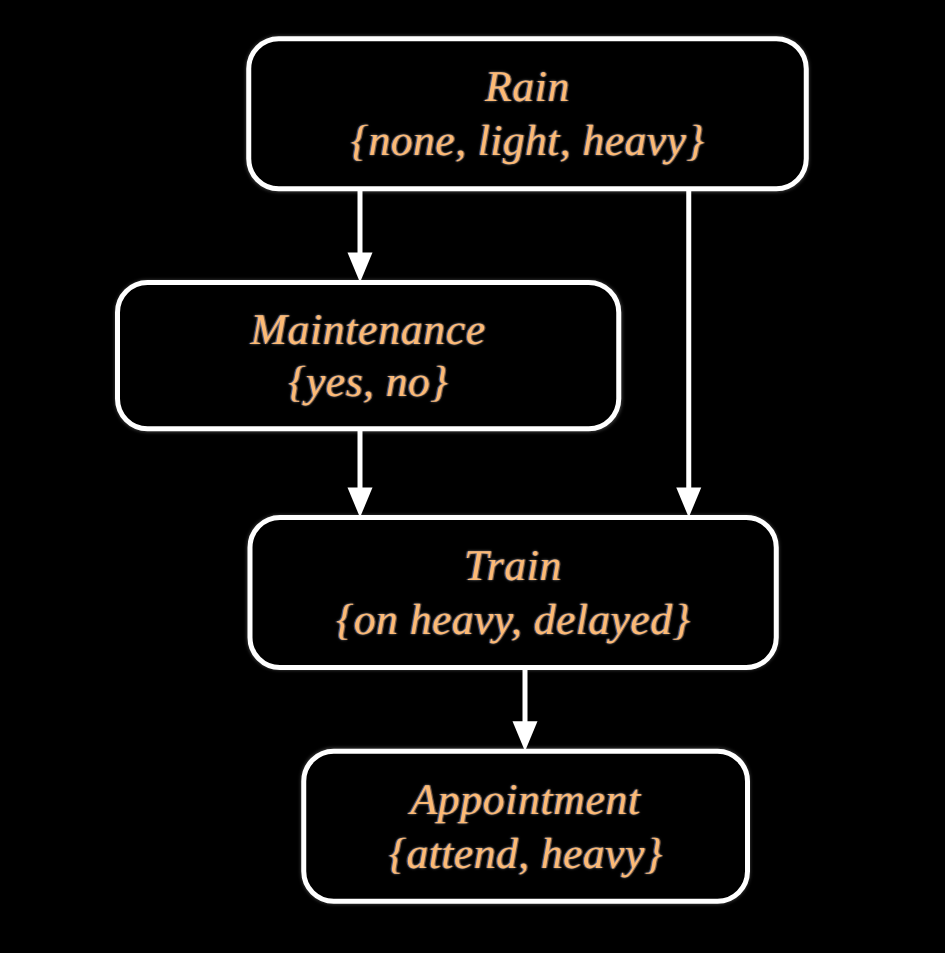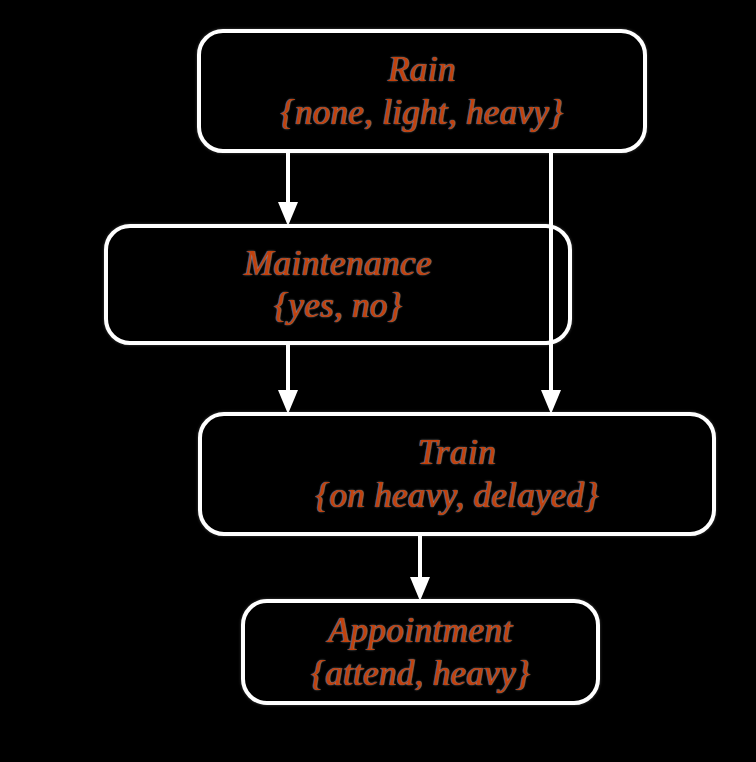--- a/index.html
+++ b/index.html
@@ -24,21 +24,21 @@
     position: absolute;
     box-sizing: border-box;
     background: #000000;
     border: 4px solid #ffffff;
     border-radius: 26px;
     display: flex;
     flex-direction: column;
     align-items: center;
     justify-content: center;
     text-align: center;
-    color: #c2410c;
+    color: #fdba74;
     font-style: italic;
     line-height: 1.18;
     text-shadow:
       -1px 0 rgba(120,160,255,0.40),
        1px 0 rgba(255,170,110,0.40),
        0 0 2px rgba(255,255,255,0.55);
     box-shadow: 0 0 3px rgba(255,255,255,0.28);
     user-select: none;
   }
   .node .node-name {
@@ -47,23 +47,23 @@
     white-space: nowrap;
   }
   .node .node-values {
     font-size: 35px;
     letter-spacing: 0.3px;
     white-space: nowrap;
     margin-top: 1px;
   }
 
   #node-rain        { left: 197px; top: 29px;  width: 450px; height: 124px; }
-  #node-maintenance { left: 104px;  top: 224px; width: 468px; height: 121px; }
-  #node-train       { left: 198px; top: 412px; width: 518px; height: 124px; }
-  #node-appointment { left: 241px; top: 599px; width: 359px; height: 106px; }
+  #node-maintenance { left: 92px;  top: 224px; width: 405px; height: 121px; }
+  #node-train       { left: 198px; top: 412px; width: 425px; height: 124px; }
+  #node-appointment { left: 241px; top: 599px; width: 359px; height: 124px; }
 
   
   .edge {
     position: absolute;
     pointer-events: none;
   }
   .edge svg { display: block; overflow: visible; }
 
   #edge-rain-maintenance { left: 268px; top: 150px; width: 40px;  height: 78px; }
   #edge-rain-train       { left: 531px; top: 150px; width: 40px;  height: 266px; }

